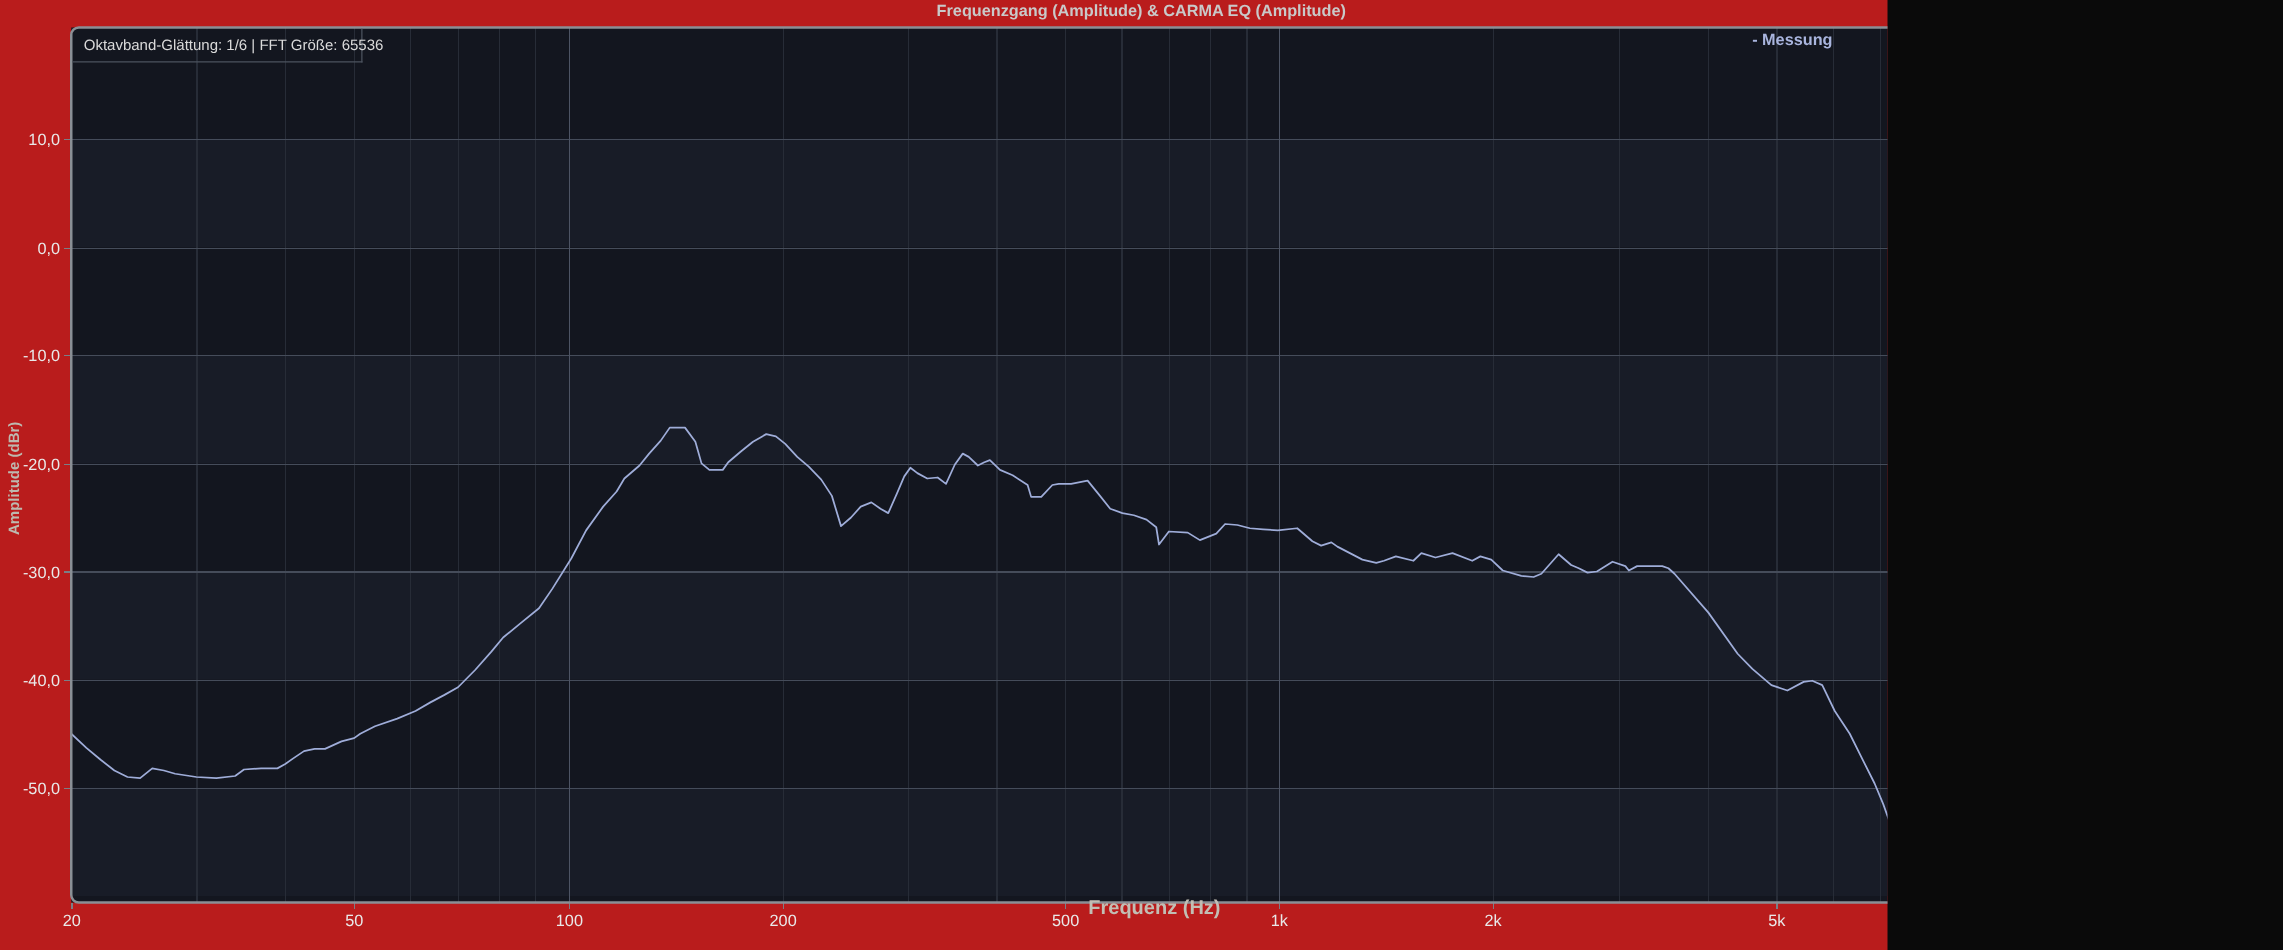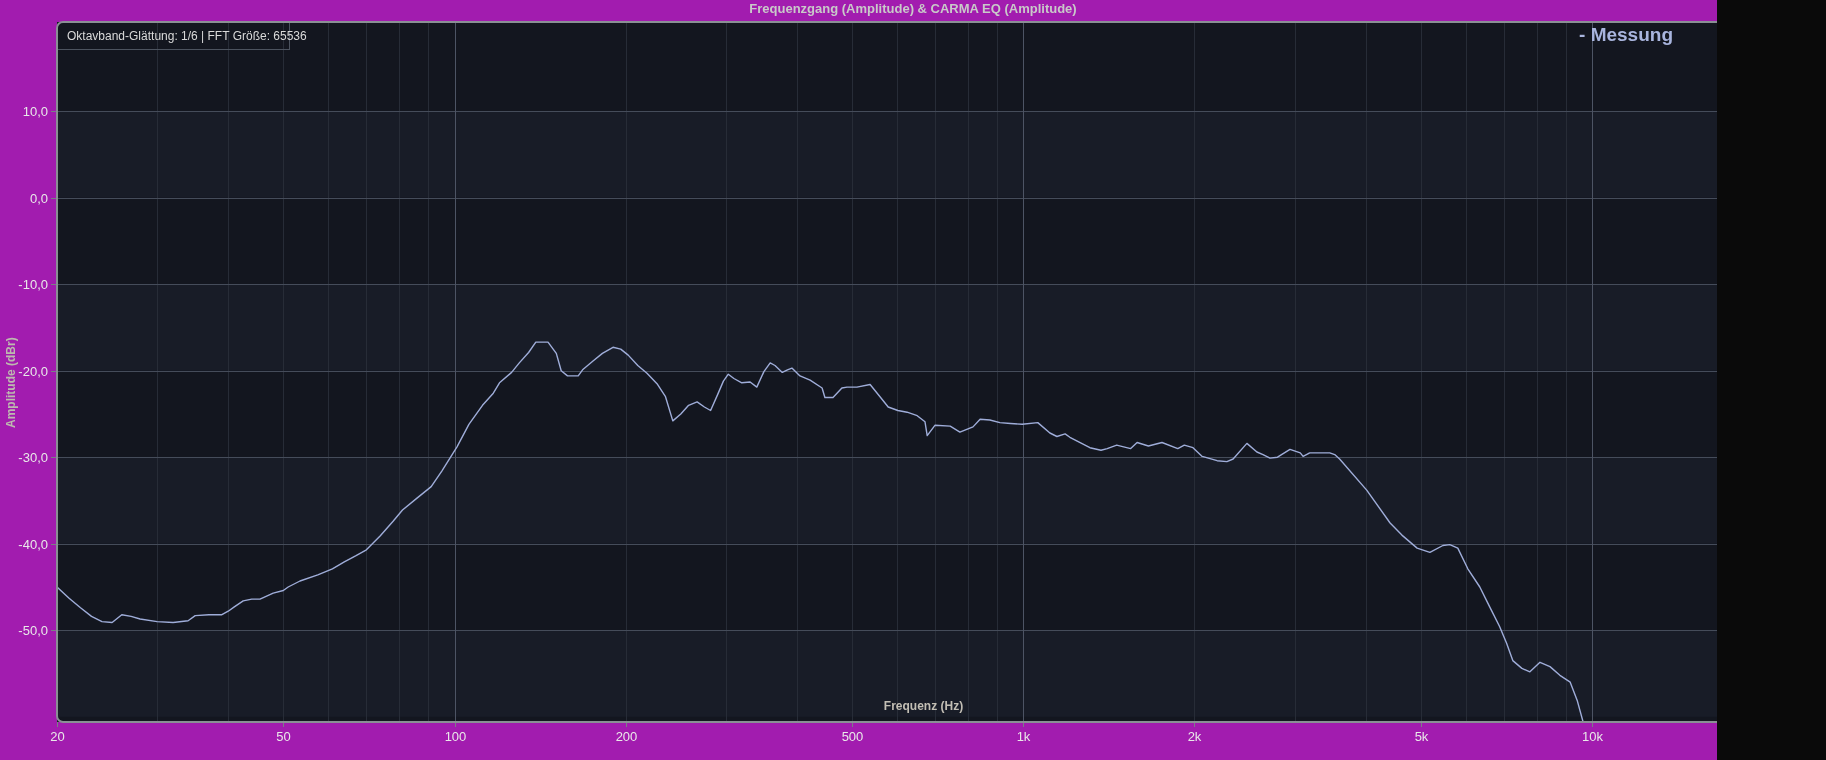--- a/index.html
+++ b/index.html
@@ -1,28 +1,28 @@
 <!DOCTYPE html>
 <html><head>
 <meta charset="utf-8">
 <style>
   html,body{margin:0;padding:0;background:#0a0a0a;}
-  #app{position:relative;width:1717px;height:760px;background:#a21caf;overflow:hidden;
+  #app{position:relative;width:1510px;height:760px;background:#b91c1c;overflow:hidden;
        font-family:"Liberation Sans",sans-serif;}
   #chart-title{position:absolute;left:0;top:1px;width:1826px;text-align:center;
        font-size:13px;font-weight:bold;color:#c9c9c9;}
   #plot-svg{position:absolute;left:0;top:0;}
   #smoothing-box{position:absolute;left:58px;top:23px;width:232px;height:27px;
        border-right:1px solid #4c535f;border-bottom:1px solid #4c535f;
        font-size:12px;color:#dadada;line-height:27px;padding-left:9px;box-sizing:border-box;
        white-space:nowrap;}
-  #legend{position:absolute;top:24px;right:44px;font-size:19px;font-weight:bold;
+  #legend{position:absolute;top:24px;right:44px;font-size:13px;font-weight:bold;
        color:#a9b5de;white-space:nowrap;}
-  #x-axis-title{position:absolute;left:57px;top:699px;width:1733px;text-align:center;
-       font-size:12px;font-weight:bold;color:#c2beb4;}
+  #x-axis-title{position:absolute;left:57px;top:718px;width:1733px;text-align:center;
+       font-size:16px;font-weight:bold;color:#c2beb4;}
   #y-axis-title{position:absolute;left:4px;top:428px;transform:rotate(-90deg);
        transform-origin:0 0;font-size:12px;font-weight:bold;color:#bdb9af;white-space:nowrap;}
 </style>
 </head>
 <body>
 
 <div id="app">
   <div id="chart-title">Frequenzgang (Amplitude) &amp; CARMA EQ (Amplitude)</div>
   <div id="plot-svg"><svg width="1826" height="760" viewBox="0 0 1826 760" xmlns="http://www.w3.org/2000/svg">
         <rect x="57" y="22" width="1733" height="700" fill="#13161f"></rect>

